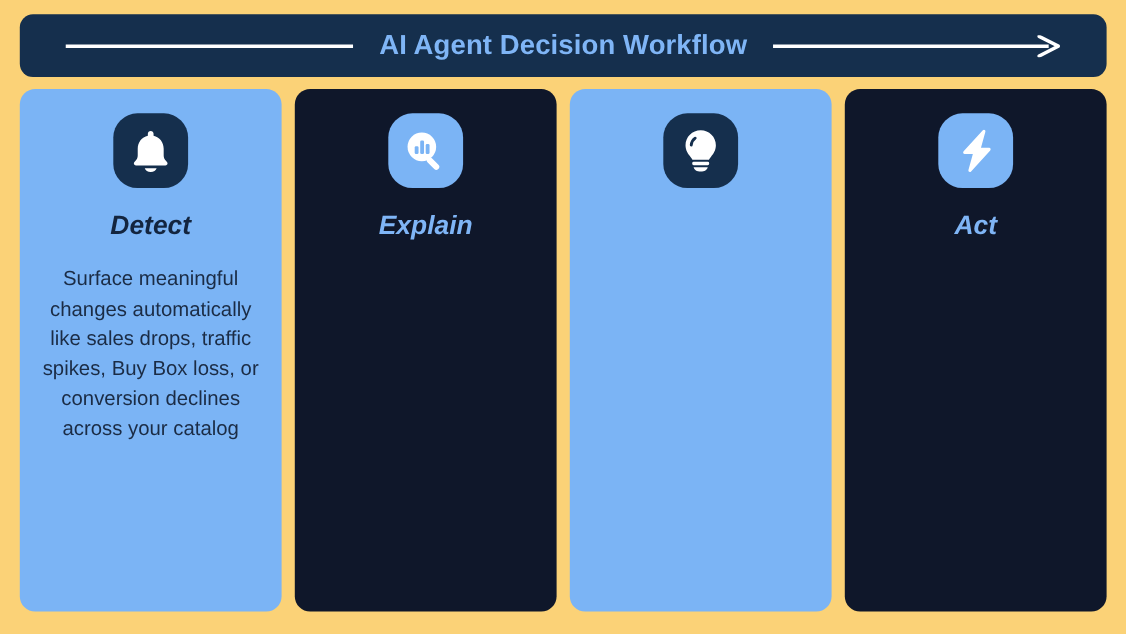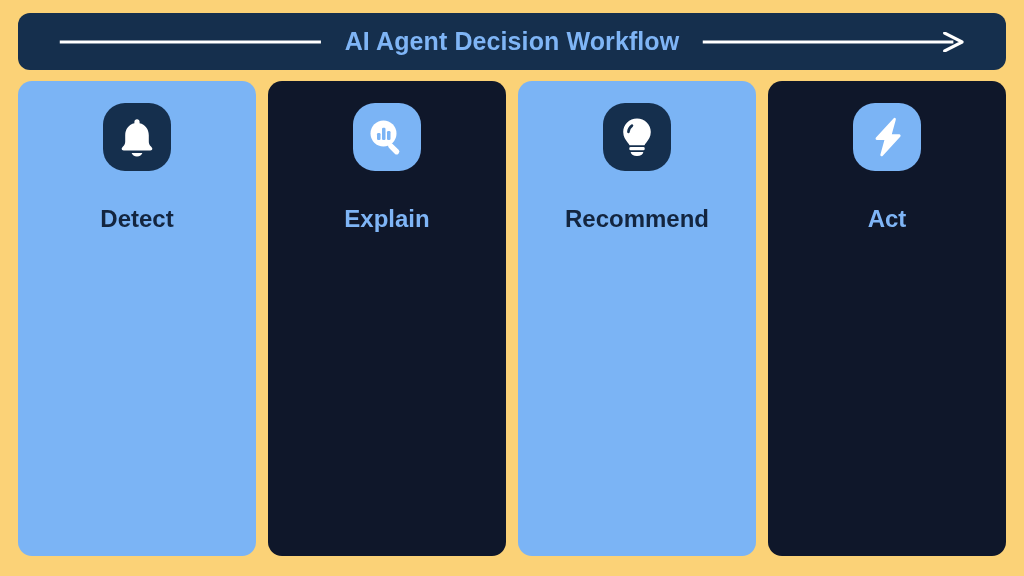--- a/index.html
+++ b/index.html
@@ -85,23 +85,24 @@
     justify-content: center;
     flex: 0 0 auto;
   }
   .card.light .icon-badge { background: #152F4D; }
   .card.dark  .icon-badge { background: #7BB4F5; }
   .icon-badge svg { display: block; }
 
   .card-title {
     font-size: 24px;
     font-weight: bold;
-    margin-top: 35px;
+    margin-top: 22px;
     text-align: center;
     line-height: 1.1;
+    font-style: italic;
   }
   .card.light .card-title { color: #13253F; }
   .card.dark  .card-title { color: #7FB5F6; }
 
   .card-desc {
     margin-top: 20px;
     font-size: 18.5px;
     line-height: 1.47;
     text-align: center;
     max-width: 205px;
@@ -136,20 +137,21 @@
   <div class="cards">
 
     <div class="card light">
       <div class="icon-badge">
         <svg width="40" height="42" viewBox="0 0 40 42" aria-hidden="true">
           <path d="M20 3.2c-1.5 0-2.6 1.1-2.6 2.5v1.6C11.9 8.5 8.2 13.2 8.2 19.3v6.1c0 2.1-.7 3.5-2.2 5.0-.9.9-1.3 1.6-1.3 2.3 0 1.0.8 1.7 2.0 1.7h26.6c1.2 0 2.0-.7 2.0-1.7 0-.7-.4-1.4-1.3-2.3-1.5-1.5-2.2-2.9-2.2-5.0v-6.1c0-6.1-3.7-10.8-9.2-12.0V5.7c0-1.4-1.1-2.5-2.6-2.5z" fill="#FFFFFF"></path>
           <path d="M14.6 37.0h10.8c-.6 2.0-2.7 3.4-5.4 3.4s-4.8-1.4-5.4-3.4z" fill="#FFFFFF"></path>
         </svg>
       </div>
       <div class="card-title">Detect</div>
+      <div class="card-desc">Surface meaningful changes automatically like sales drops, traffic spikes, Buy Box loss, or conversion declines across your catalog</div>
     </div>
 
     <div class="card dark">
       <div class="icon-badge">
         <svg width="42" height="42" viewBox="0 0 42 42" aria-hidden="true">
           <circle cx="17.5" cy="17.5" r="13.0" fill="#FFFFFF"></circle>
           <rect x="11.0" y="17.0" width="3.5" height="7.0" rx="1.2" fill="#7BB4F5"></rect>
           <rect x="16.0" y="11.8" width="3.5" height="12.2" rx="1.2" fill="#7BB4F5"></rect>
           <rect x="21.0" y="15.0" width="3.5" height="9.0" rx="1.2" fill="#7BB4F5"></rect>
           <rect x="25.0" y="26.0" width="5.4" height="13.6" rx="2.6" fill="#FFFFFF" transform="rotate(-45 27.7 32.8)"></rect>
@@ -160,21 +162,20 @@
 
     <div class="card light">
       <div class="icon-badge">
         <svg width="38" height="42" viewBox="0 0 38 42" aria-hidden="true">
           <path d="M19 2.5C11.3 2.5 5.2 8.6 5.2 16.1c0 4.6 2.3 8.0 4.4 10.3 1.0 1.1 1.6 2.0 1.9 2.9h15.0c.3-.9.9-1.8 1.9-2.9 2.1-2.3 4.4-5.7 4.4-10.3C32.8 8.6 26.7 2.5 19 2.5z" fill="#FFFFFF"></path>
           <path d="M14.0 9.6c-2.1 1.5-3.4 3.7-3.6 6.3" fill="none" stroke="#152F4D" stroke-width="2.6" stroke-linecap="round"></path>
           <rect x="11.3" y="31.0" width="15.4" height="3.2" rx="1.3" fill="#FFFFFF"></rect>
           <path d="M12.6 36.0h12.8c-.5 2.4-2.9 4.0-6.4 4.0s-5.9-1.6-6.4-4.0z" fill="#FFFFFF"></path>
         </svg>
       </div>
-      <div class="card-title">Recommend</div>
     </div>
 
     <div class="card dark">
       <div class="icon-badge">
         <svg width="36" height="42" viewBox="0 0 36 42" aria-hidden="true">
           <path d="M24.5 2.4L7.0 21.4c-.9 1.0-.3 2.5 1.0 2.5h7.4l-4.0 14.6c-.4 1.5 1.4 2.5 2.4 1.3l17.4-19.0c.9-1.0.3-2.5-1.0-2.5h-7.4l4.0-14.6c.4-1.5-1.4-2.5-2.3-1.3z" fill="#FFFFFF"></path>
         </svg>
       </div>
       <div class="card-title">Act</div>
     </div>

